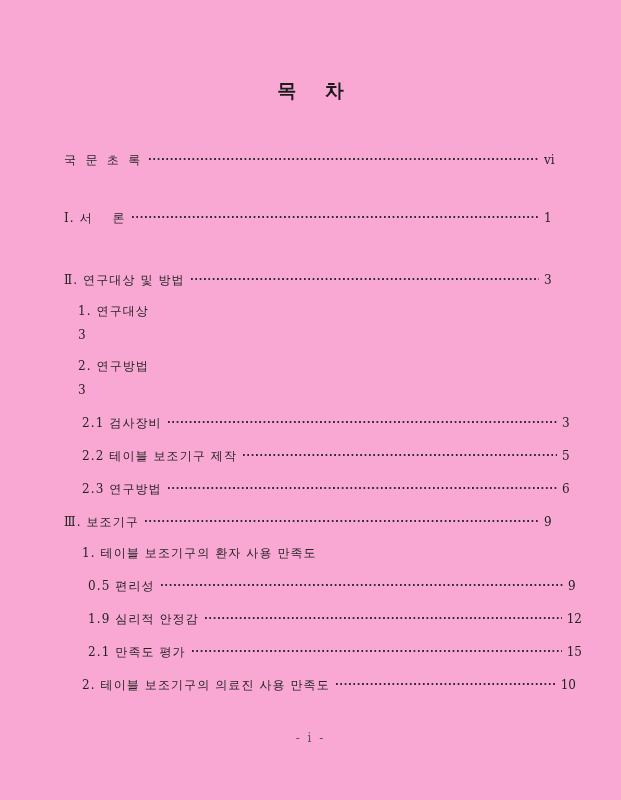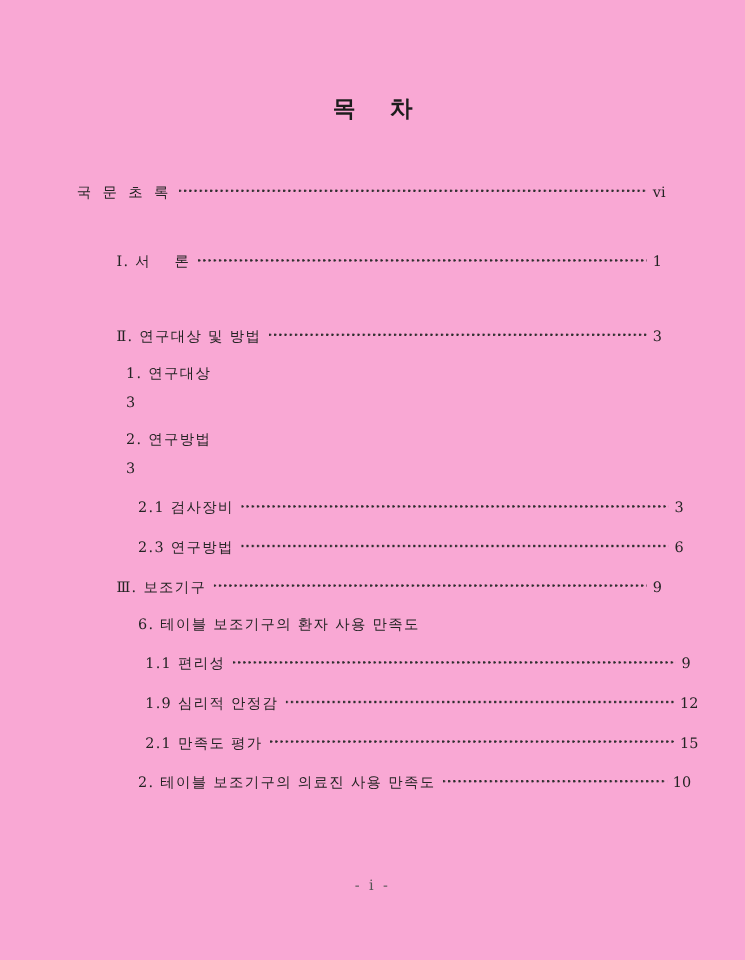--- a/index.html
+++ b/index.html
@@ -63,21 +63,21 @@
   .lvl-0 { padding-left: 0px; }
   .lvl-1 { padding-left: 8px; flex-direction: column; }
   .lvl-2 { padding-left: 18px; }
   .lvl-3 { padding-left: 24px; }
 
   .entry-label {
     white-space: pre;
     flex: 0 0 auto;
   }
   .entry-label.sp-wide { letter-spacing: 2.8px; }
-  .entry-label.sp-mid  { letter-spacing: 1.1px; margin-left: 33px; }
+  .entry-label.sp-mid  { letter-spacing: 1.1px; }
 
   .leader {
     flex: 1 1 auto;
     position: relative;
     height: 1em;
     margin: 0 5px 0 6px;
     overflow: hidden;
   }
   .leader::before {
     content: "";
@@ -143,34 +143,39 @@
         <span class="entry-label sp-mid">2. 연구방법</span>
         <span class="leader"></span>
         <span class="entry-page">3</span>
       </div>
       <div class="toc-entry lvl-2">
         <span class="entry-label sp-mid">2.1 검사장비</span>
         <span class="leader"></span>
         <span class="entry-page">3</span>
       </div>
       <div class="toc-entry lvl-2">
+        <span class="entry-label sp-mid">2.2 테이블 보조기구 제작</span>
+        <span class="leader"></span>
+        <span class="entry-page">5</span>
+      </div>
+      <div class="toc-entry lvl-2">
         <span class="entry-label sp-mid">2.3 연구방법</span>
         <span class="leader"></span>
         <span class="entry-page">6</span>
       </div>
       <div class="toc-entry lvl-0">
         <span class="entry-label sp-mid">Ⅲ. 보조기구</span>
         <span class="leader"></span>
         <span class="entry-page">9</span>
       </div>
       <div class="toc-entry lvl-2 no-leader">
-        <span class="entry-label sp-mid">6. 테이블 보조기구의 환자 사용 만족도</span>
+        <span class="entry-label sp-mid">1. 테이블 보조기구의 환자 사용 만족도</span>
       </div>
       <div class="toc-entry lvl-3">
-        <span class="entry-label sp-mid">1.1 편리성</span>
+        <span class="entry-label sp-mid">0.5 편리성</span>
         <span class="leader"></span>
         <span class="entry-page">9</span>
       </div>
       <div class="toc-entry lvl-3">
         <span class="entry-label sp-mid">1.9 심리적 안정감</span>
         <span class="leader"></span>
         <span class="entry-page">12</span>
       </div>
       <div class="toc-entry lvl-3">
         <span class="entry-label sp-mid">2.1 만족도 평가</span>

